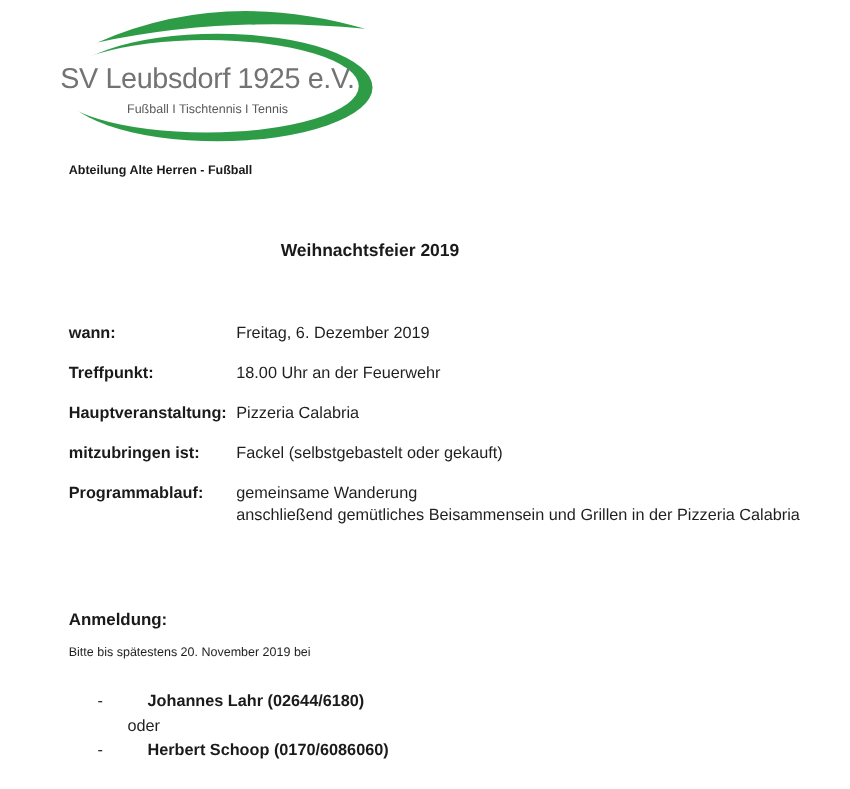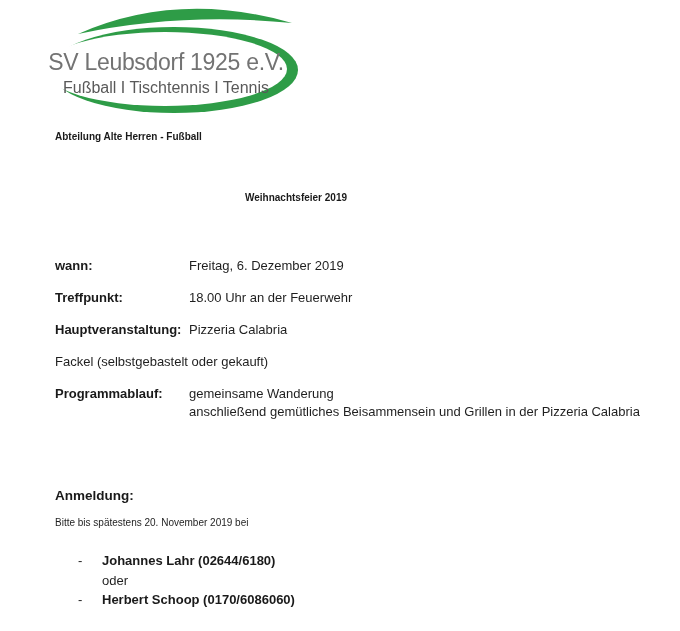--- a/index.html
+++ b/index.html
@@ -27,38 +27,38 @@
     font-size: 23px;
     line-height: 28px;
     color: #737373;
     letter-spacing: -0.3px;
     white-space: nowrap;
   }
   .logo-subtitle {
     position: absolute;
     left: 35px; top: 80px; width: 262px;
     text-align: center;
-    font-size: 16px;
+    font-size: 10px;
     line-height: 16px;
     color: #595959;
     white-space: nowrap;
   }
 
   
   .dept-heading {
     left: 55px; top: 131px;
     font-size: 10px;
     font-weight: 700;
     color: #1a1a1a;
     white-space: nowrap;
   }
   .doc-title {
     left: 0; top: 192px; width: 592px;
     text-align: center;
-    font-size: 10px;
+    font-size: 14px;
     font-weight: 700;
     color: #1a1a1a;
   }
 
   
   .detail-row {
     left: 55px;
     display: flex;
     font-size: 13px;
     line-height: 18px;
@@ -92,21 +92,21 @@
     display: flex;
     font-size: 13px;
     line-height: 18px;
     white-space: nowrap;
   }
   .bullet-dash {
     width: 24px;
     flex: 0 0 24px;
     color: #1f1f1f;
   }
-  .contact-name { font-weight: 700; color: #1a1a1a; }
+  .contact-name { font-weight: 700; color: #1a1a1a; margin-left: 16px; }
   .connector { color: #1f1f1f; }
 </style>
 </head>
 <body>
 
 <div class="abs logo-block">
   <svg class="logo-svg" width="340" height="125" viewBox="0 0 340 125">
 
     <ellipse cx="174" cy="70" rx="124" ry="43" fill="#2e9c47"></ellipse>
     <ellipse cx="165" cy="69" rx="122" ry="37" fill="#ffffff"></ellipse>
@@ -130,20 +130,21 @@
   <div class="detail-label">Treffpunkt:</div>
   <div class="detail-value">18.00 Uhr an der Feuerwehr</div>
 </div>
 
 <div class="abs detail-row" style="top:321px">
   <div class="detail-label">Hauptveranstaltung:</div>
   <div class="detail-value">Pizzeria Calabria</div>
 </div>
 
 <div class="abs detail-row" style="top:353px">
+  <div class="detail-label">mitzubringen ist:</div>
   <div class="detail-value">Fackel (selbstgebastelt oder gekauft)</div>
 </div>
 
 <div class="abs detail-row" style="top:385px">
   <div class="detail-label">Programmablauf:</div>
   <div class="detail-value">
     <div>gemeinsame Wanderung</div>
     <div>anschließend gemütliches Beisammensein und Grillen in der Pizzeria Calabria</div>
   </div>
 </div>

